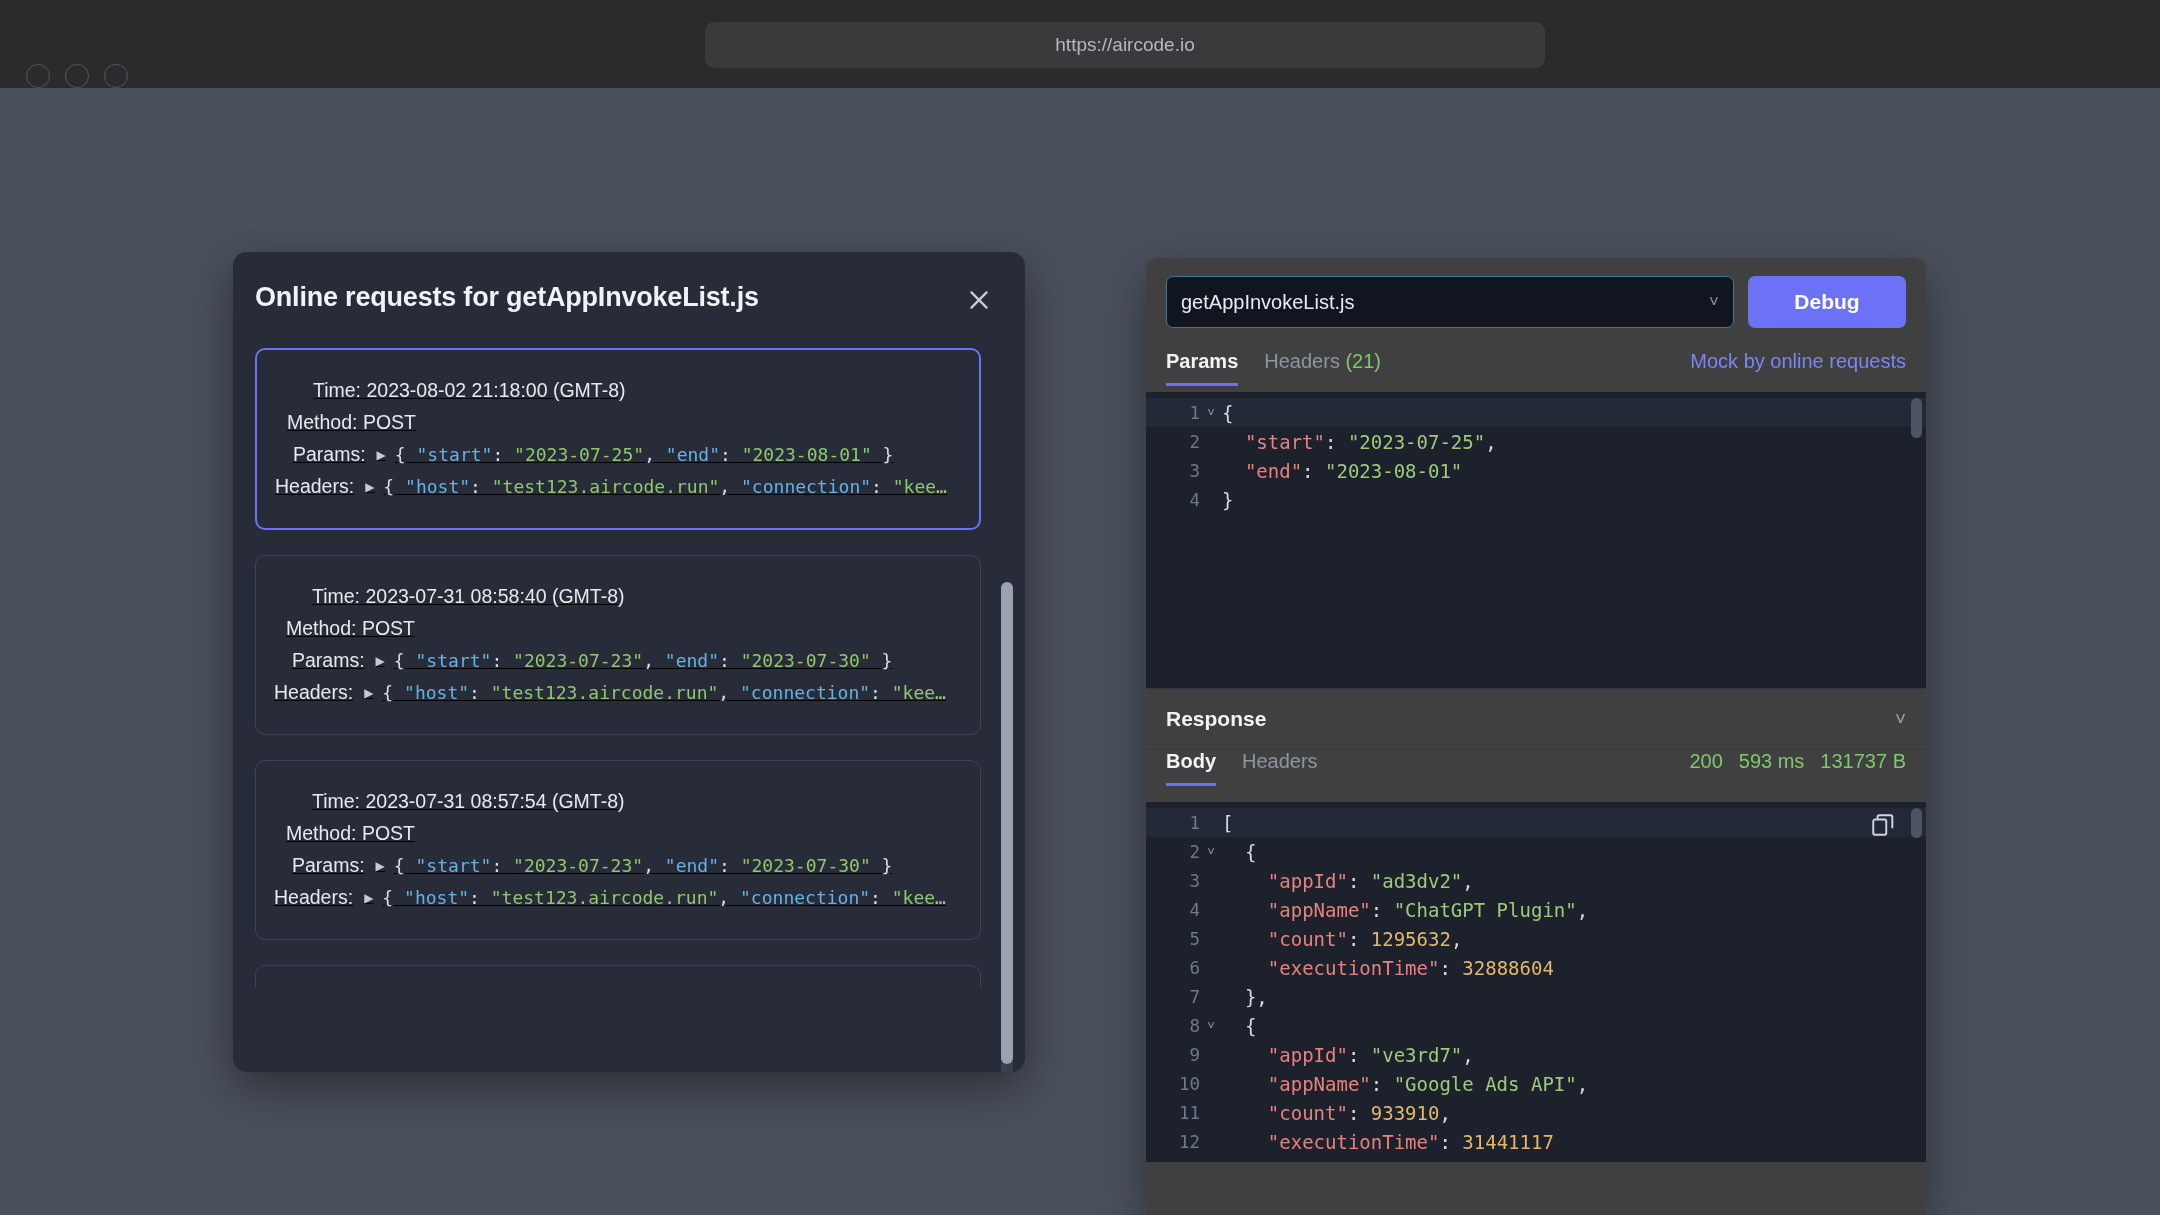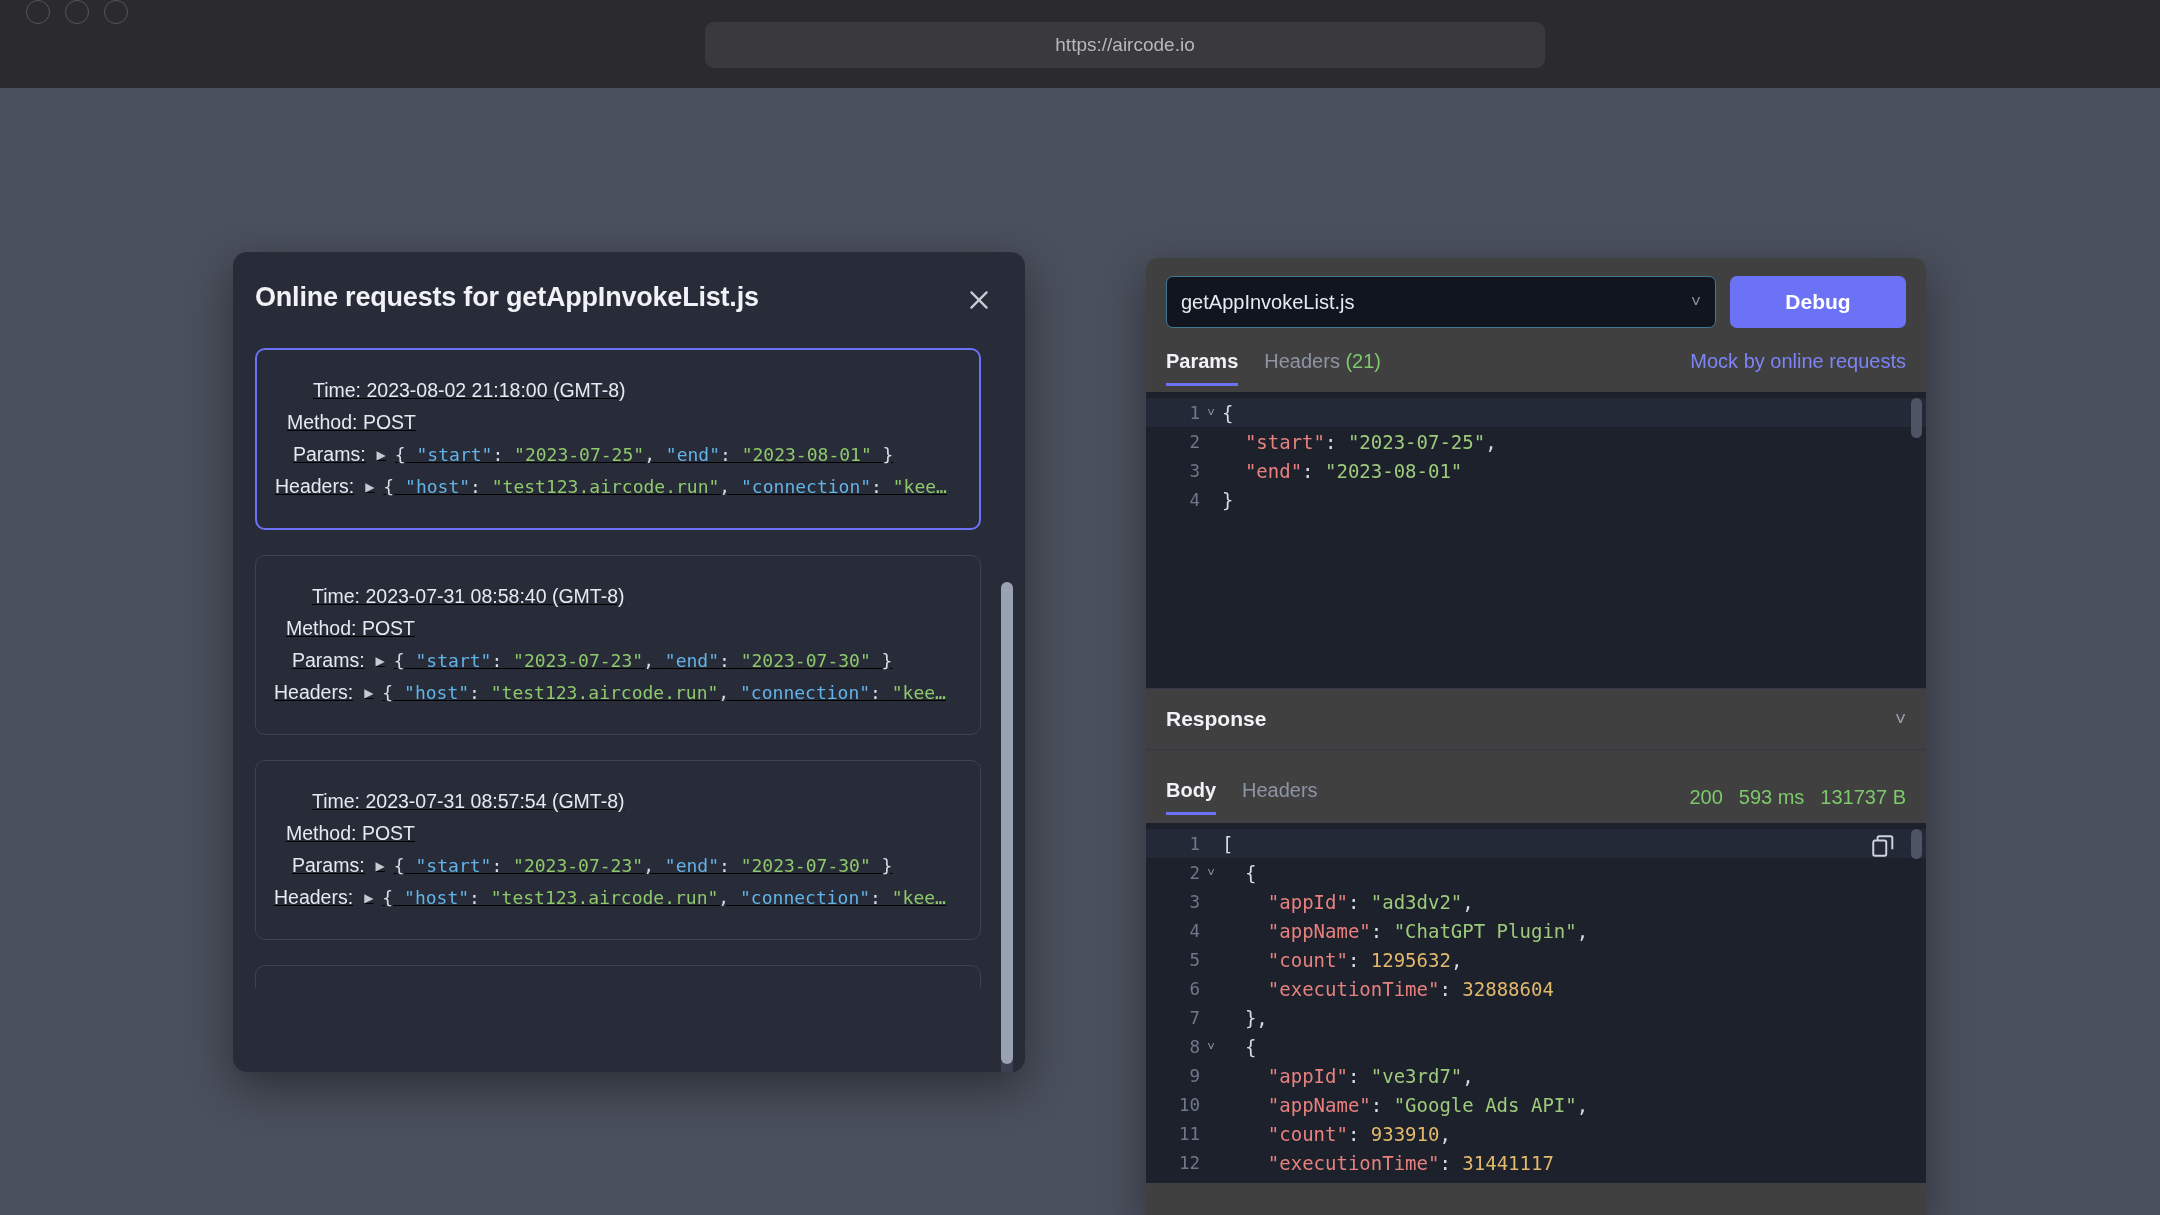--- a/index.html
+++ b/index.html
@@ -8,21 +8,21 @@
     background: #4a505c;
     font-family: "Liberation Sans", sans-serif;
     overflow: hidden;
   }
 
   
   .browser-bar {
     position: absolute; top: 0; left: 0;
     width: 2160px; height: 88px;
     background: #2b2b2e;
-    display: flex; align-items: flex-start;
+    display: flex; align-items: flex-end;
   }
   .traffic-lights { display: flex; gap: 15px; margin-left: 26px; }
   .tl { width: 24px; height: 24px; border-radius: 50%;
         border: 1.6px solid #55565a; background: transparent; }
   .urlbar {
     position: absolute; left: 705px; top: 22px;
     width: 840px; height: 46px;
     background: #3a3a3d; border-radius: 9px;
     display: flex; align-items: center; justify-content: center;
   }
@@ -119,21 +119,21 @@
   .row-select { display: flex; gap: 14px; align-items: center; }
   .select {
     flex: 1; height: 52px; background: #11151f;
     border: 1.4px solid #3f7892; border-radius: 7px;
     display: flex; align-items: center; padding: 0 14px;
     cursor: pointer;
   }
   .select .val { color: #e7eaf0; font-size: 20px; flex: 1; }
   .select .chev { color: #8d94a3; font-size: 17px; }
   .btn-debug {
-    width: 176px; height: 52px; background: #6b72f6;
+    width: 158px; height: 52px; background: #6b72f6;
     border: none; border-radius: 7px; color: #fff;
     font-size: 21px; font-weight: bold; cursor: pointer;
     font-family: "Liberation Sans", sans-serif;
   }
 
   .tabs-row {
     display: flex; align-items: center;
     margin-top: 16px; position: relative; height: 48px;
   }
   .tab { font-size: 20px; color: #8d94a3; margin-right: 26px;
@@ -175,22 +175,22 @@
   .resp-header {
     height: 62px; border-top: 1.4px solid #323846;
     border-bottom: 1.4px solid #323846;
     display: flex; align-items: center; padding: 0 20px;
   }
   .resp-header .t { color: #f1f3f7; font-size: 21px; font-weight: bold; }
   .resp-header .chev { margin-left: auto; color: #9aa1b0; font-size: 19px;
                        cursor: pointer; }
 
   .resp-tabs {
-    display: flex; align-items: center; padding: 0 20px;
-    height: 52px; position: relative; margin-top: 21px;
+    display: flex; align-items: flex-start; padding: 0 20px;
+    height: 52px; position: relative;
   }
   .meta { margin-left: auto; display: flex; gap: 16px;
           color: #7ec96b; font-size: 20px; }
 
   .copy-btn { position: absolute; right: 26px; top: 10px;
               width: 30px; height: 30px; cursor: pointer; z-index: 4; }
   .copy-btn svg { width: 26px; height: 26px; }
 </style>
 </head>
 <body>

